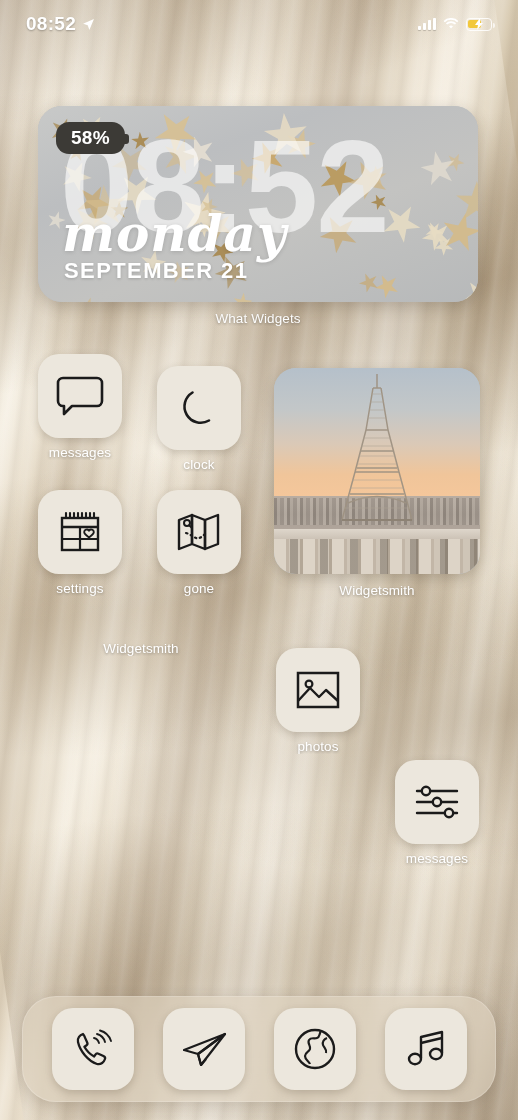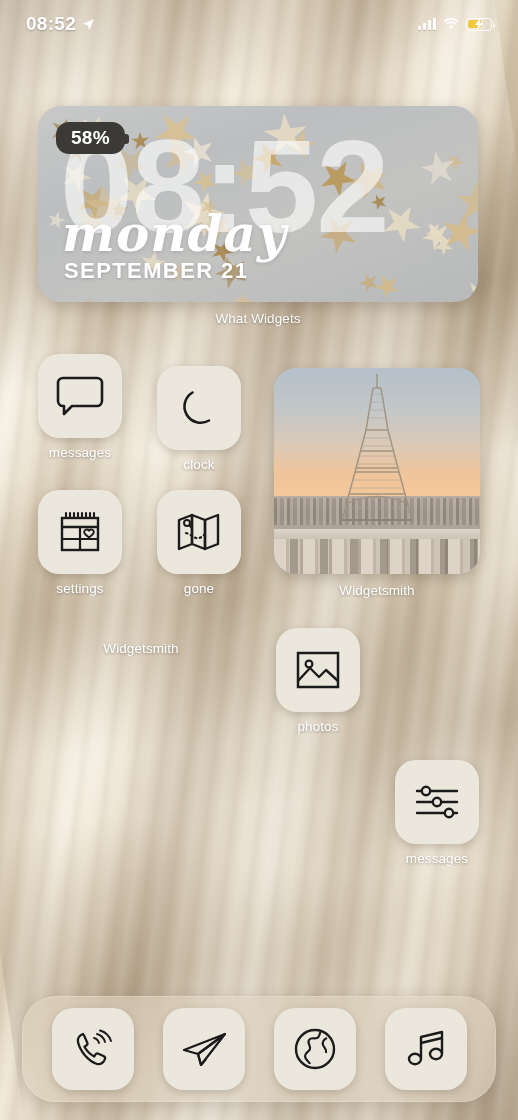--- a/index.html
+++ b/index.html
@@ -413,21 +413,21 @@
         </svg>
       </div>
     </div>
     <div id="ws-photo-label" class="label">Widgetsmith</div>
   </div>
 
   <div id="quote-wrap">
     <div id="quote-label" class="label">Widgetsmith</div>
   </div>
 
-  <div class="app" style="left:276px; top:628px;">
+  <div class="app" style="left:276px; top:648px;">
     <div class="tile">
       <span>
         <svg width="48" height="44" viewBox="0 0 48 44">
           <rect x="4" y="5" width="40" height="34" fill="none" stroke="#1b1b1b" stroke-width="2.5"></rect>
           <circle cx="15" cy="16" r="3.4" fill="none" stroke="#1b1b1b" stroke-width="2.2"></circle>
           <path d="M4 33l12-13 9 9 7-7 12 11" fill="none" stroke="#1b1b1b" stroke-width="2.4" stroke-linejoin="round"></path>
         </svg>
       </span>
     </div>
     <div class="label">photos</div>

